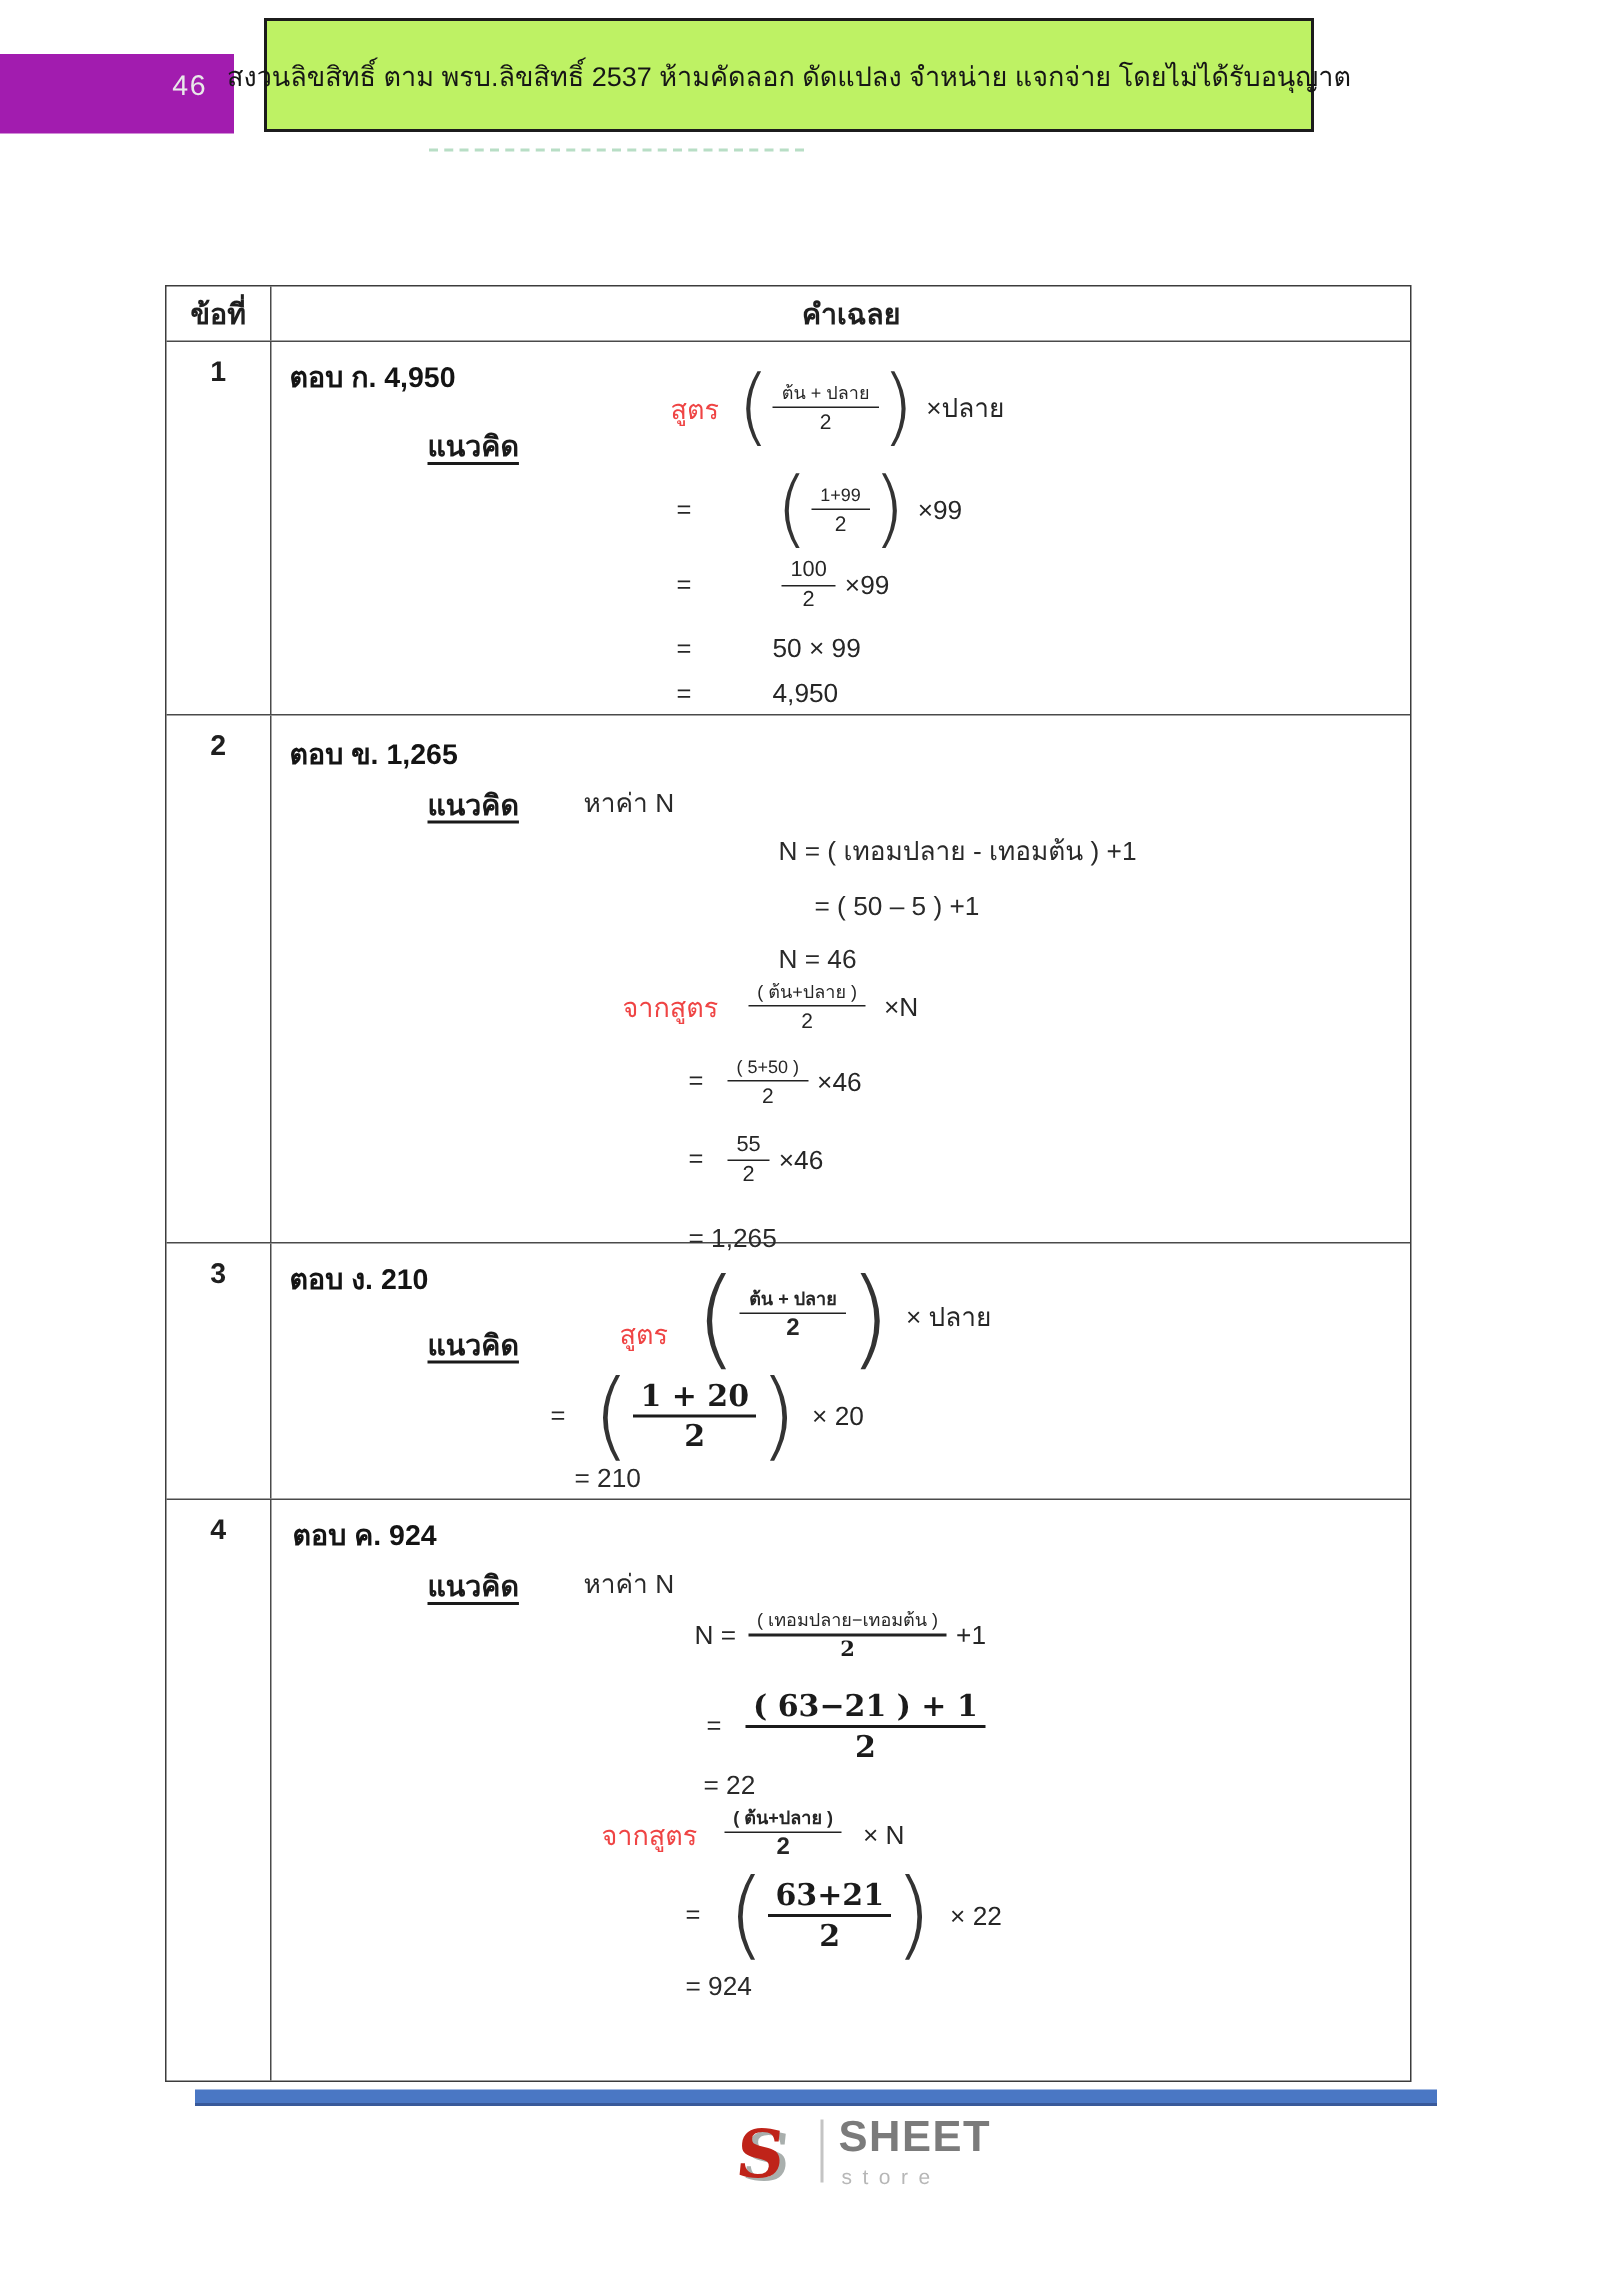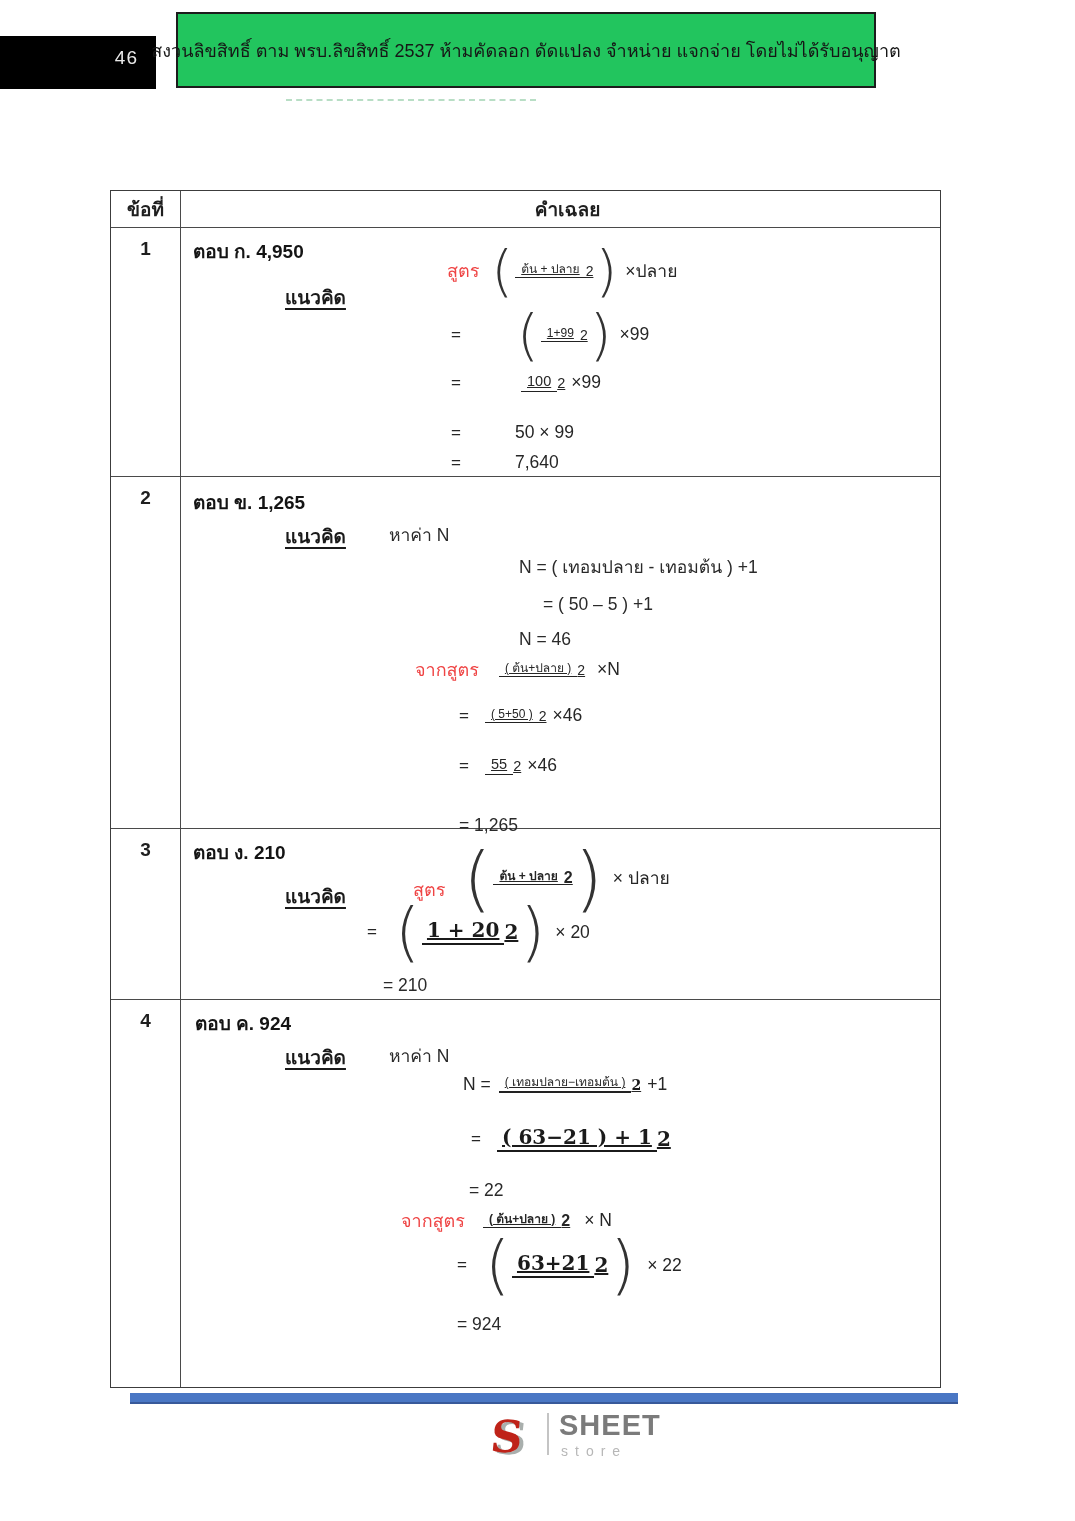--- a/index.html
+++ b/index.html
@@ -1,23 +1,23 @@
 <!DOCTYPE html>
 <html><head>
 <meta charset="utf-8">
 <style>
   * { margin:0; padding:0; box-sizing:border-box; }
   html,body { background:#ffffff; }
   body { font-family:"Liberation Sans", sans-serif; color:#1f1f1f; }
   .page { position:relative; width:1075px; height:1521px; background:#ffffff; overflow:hidden; }
 
   
-  .pagenum-box { position:absolute; left:0; top:36px; width:156px; height:53px; background:#000000; }
+  .pagenum-box { position:absolute; left:0; top:36px; width:156px; height:53px; background:#a21caf; }
   .pagenum { position:absolute; right:18px; top:11px; color:#e9e9e9; font-size:19px; letter-spacing:1px; }
-  .copyright-box { position:absolute; left:176px; top:12px; width:700px; height:76px; border:2px solid #1c1c1c; background:#22c55e;
+  .copyright-box { position:absolute; left:176px; top:12px; width:700px; height:76px; border:2px solid #1c1c1c; background:#bef264;
                    display:flex; align-items:center; justify-content:center; }
   .copyright-text { font-size:18px; color:#161616; white-space:nowrap; }
   .dashed-divider { position:absolute; left:286px; top:99px; width:250px; border-top:2px dashed rgba(125,195,150,0.55); }
 
   
   .title-box { position:absolute; left:128px; top:112px; width:784px; height:56px; border:3.5px solid #3f6cc0; border-radius:14px;
                box-shadow: inset 0 0 0 1px #e7eefb, 0 1px 1px rgba(63,108,192,0.45);
                display:flex; align-items:center; justify-content:center; background:#fff; }
   .title-text { font-size:21px; font-weight:bold; color:#121212; }
 
@@ -33,21 +33,21 @@
 
   .ans { position:absolute; font-weight:bold; font-size:19px; color:#141414; }
   .method { position:absolute; font-weight:bold; font-size:19px; text-decoration:underline; text-decoration-thickness:1.8px; text-underline-offset:4px; color:#1a1a1a; }
   .plaintext { position:absolute; font-size:17.5px; color:#2a2a2a; }
 
   .fline { position:absolute; display:flex; align-items:center; font-size:17.5px; color:#262626; }
   .flabel { font-size:18px; color:#ef4444; }
   .eqgap { display:inline-block; width:64px; font-size:17px; }
   .eq-tight { display:inline-block; width:26px; font-size:17px; }
 
-  .frac { display:inline-flex; align-items:center; line-height:1.15;text-decoration:underline; }
+  .frac { display:inline-flex; flex-direction:column; align-items:center; line-height:1.15; }
   .frac .num { border-bottom:1.7px solid #222; padding:0 6px 1px 6px; }
   .frac .den { padding-top:1px; }
   .frac-sm { font-size:12px; }
   .frac-sm .den { font-size:14px; }
   .frac-md { font-size:14.5px; }
   .frac-md .den { font-size:14.5px; }
   .serif-math { font-family:"DejaVu Serif", serif; font-weight:bold; font-size:20px; color:#1b1b1b; }
   .serif-math .num { border-bottom:2px solid #1b1b1b; padding:0 5px 1px 5px; }
   .bigparen { font-family:"DejaVu Sans", sans-serif; font-weight:200; line-height:0; color:#333; padding:0 2px; }
   .bp-56 { font-size:56px; } .bp-64 { font-size:64px; } .bp-72 { font-size:72px; }
@@ -124,21 +124,21 @@
           <span class="tail">×99</span>
         </div>
 
         <div class="fline" style="left:270px; top:194px;">
           <span class="eqgap">=</span>
           <span>50 × 99</span>
         </div>
 
         <div class="fline" style="left:270px; top:224px;">
           <span class="eqgap">=</span>
-          <span>7,640</span>
+          <span>4,950</span>
         </div>
       </div>
     </div>
 
     <div class="trow" style="height:352px;">
       <div class="cno">
           <div class="qnum">2</div>
         </div>
       <div class="cans">
         <span class="ans" style="left:12px; top:10px;">ตอบ ข. 1,265</span>

